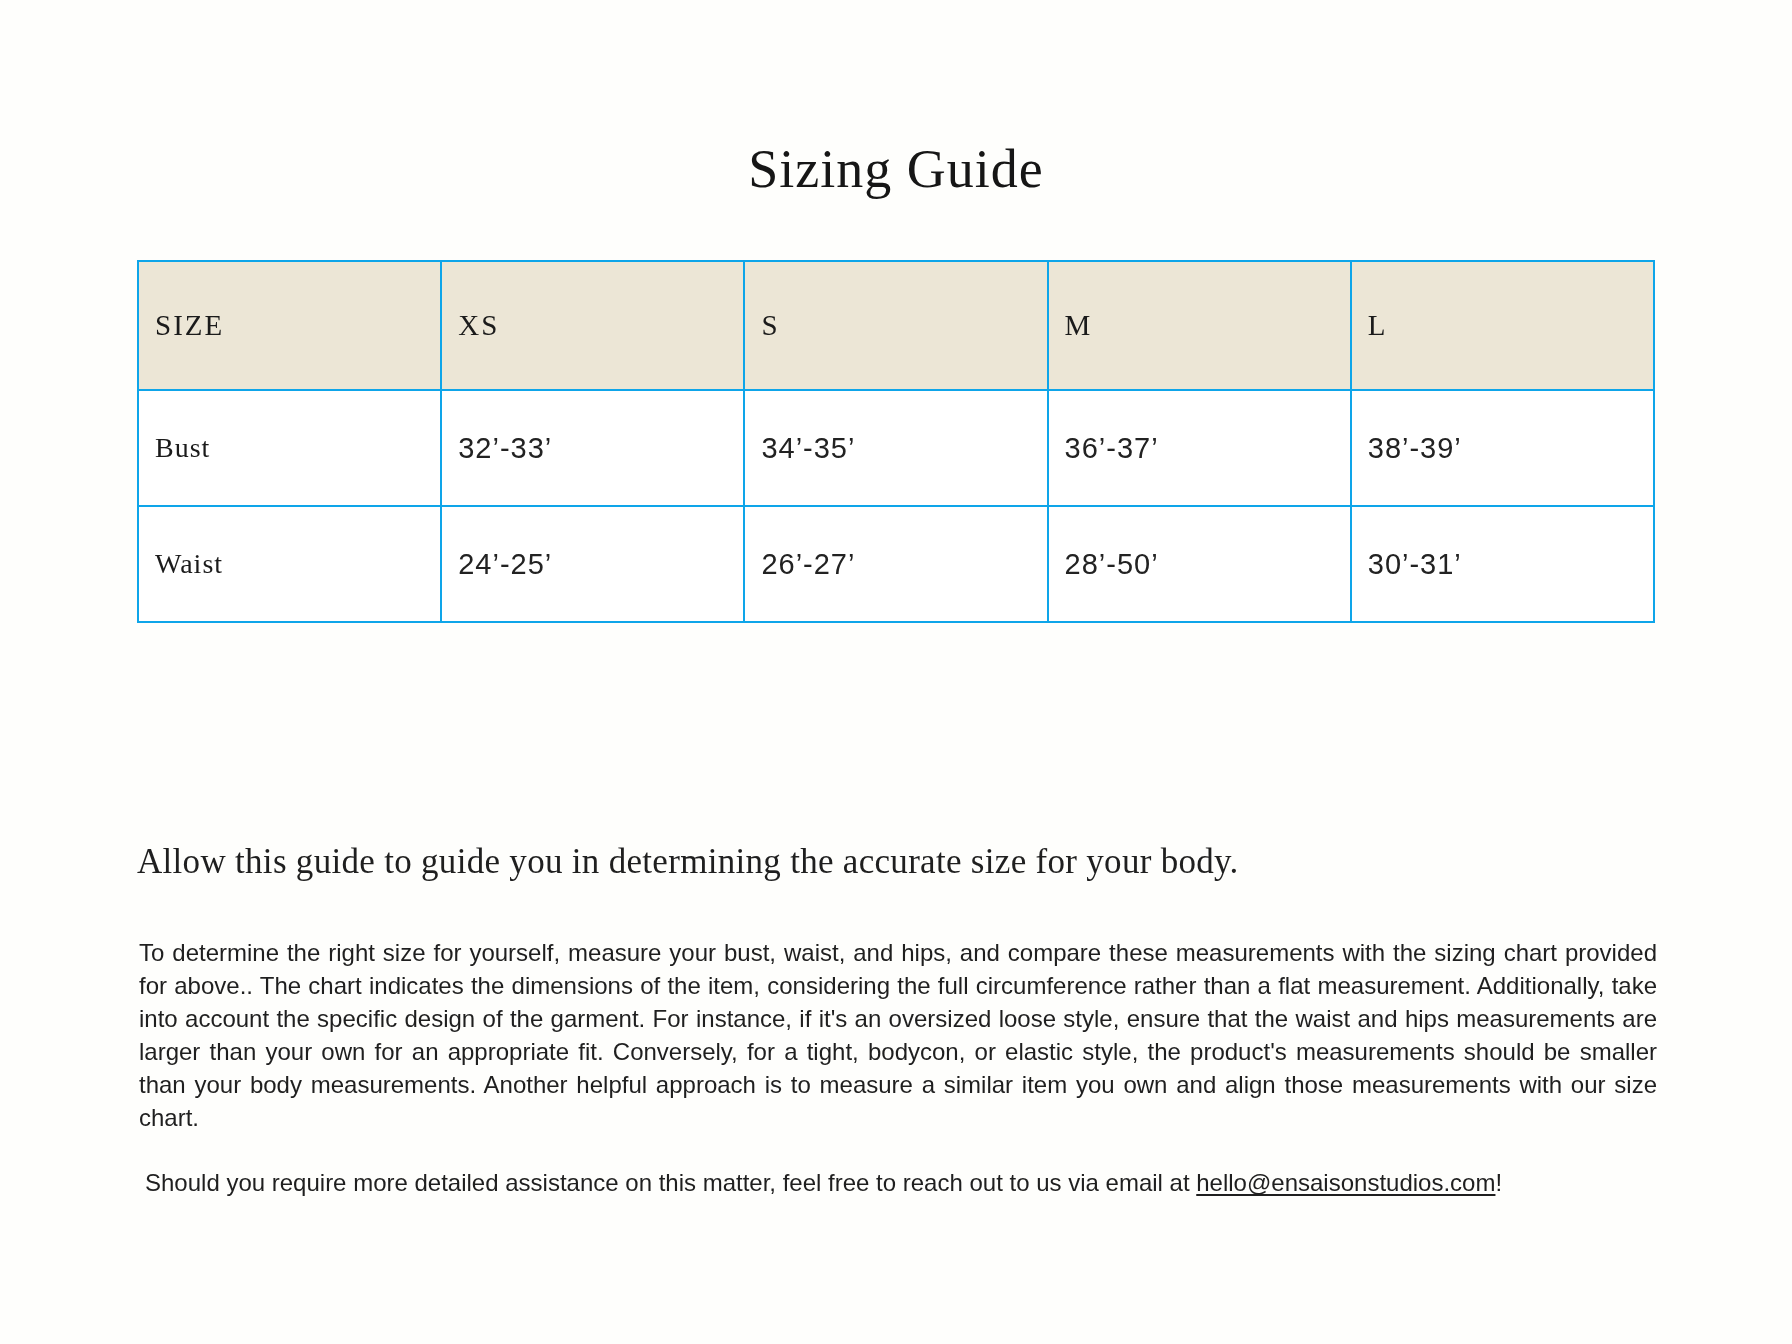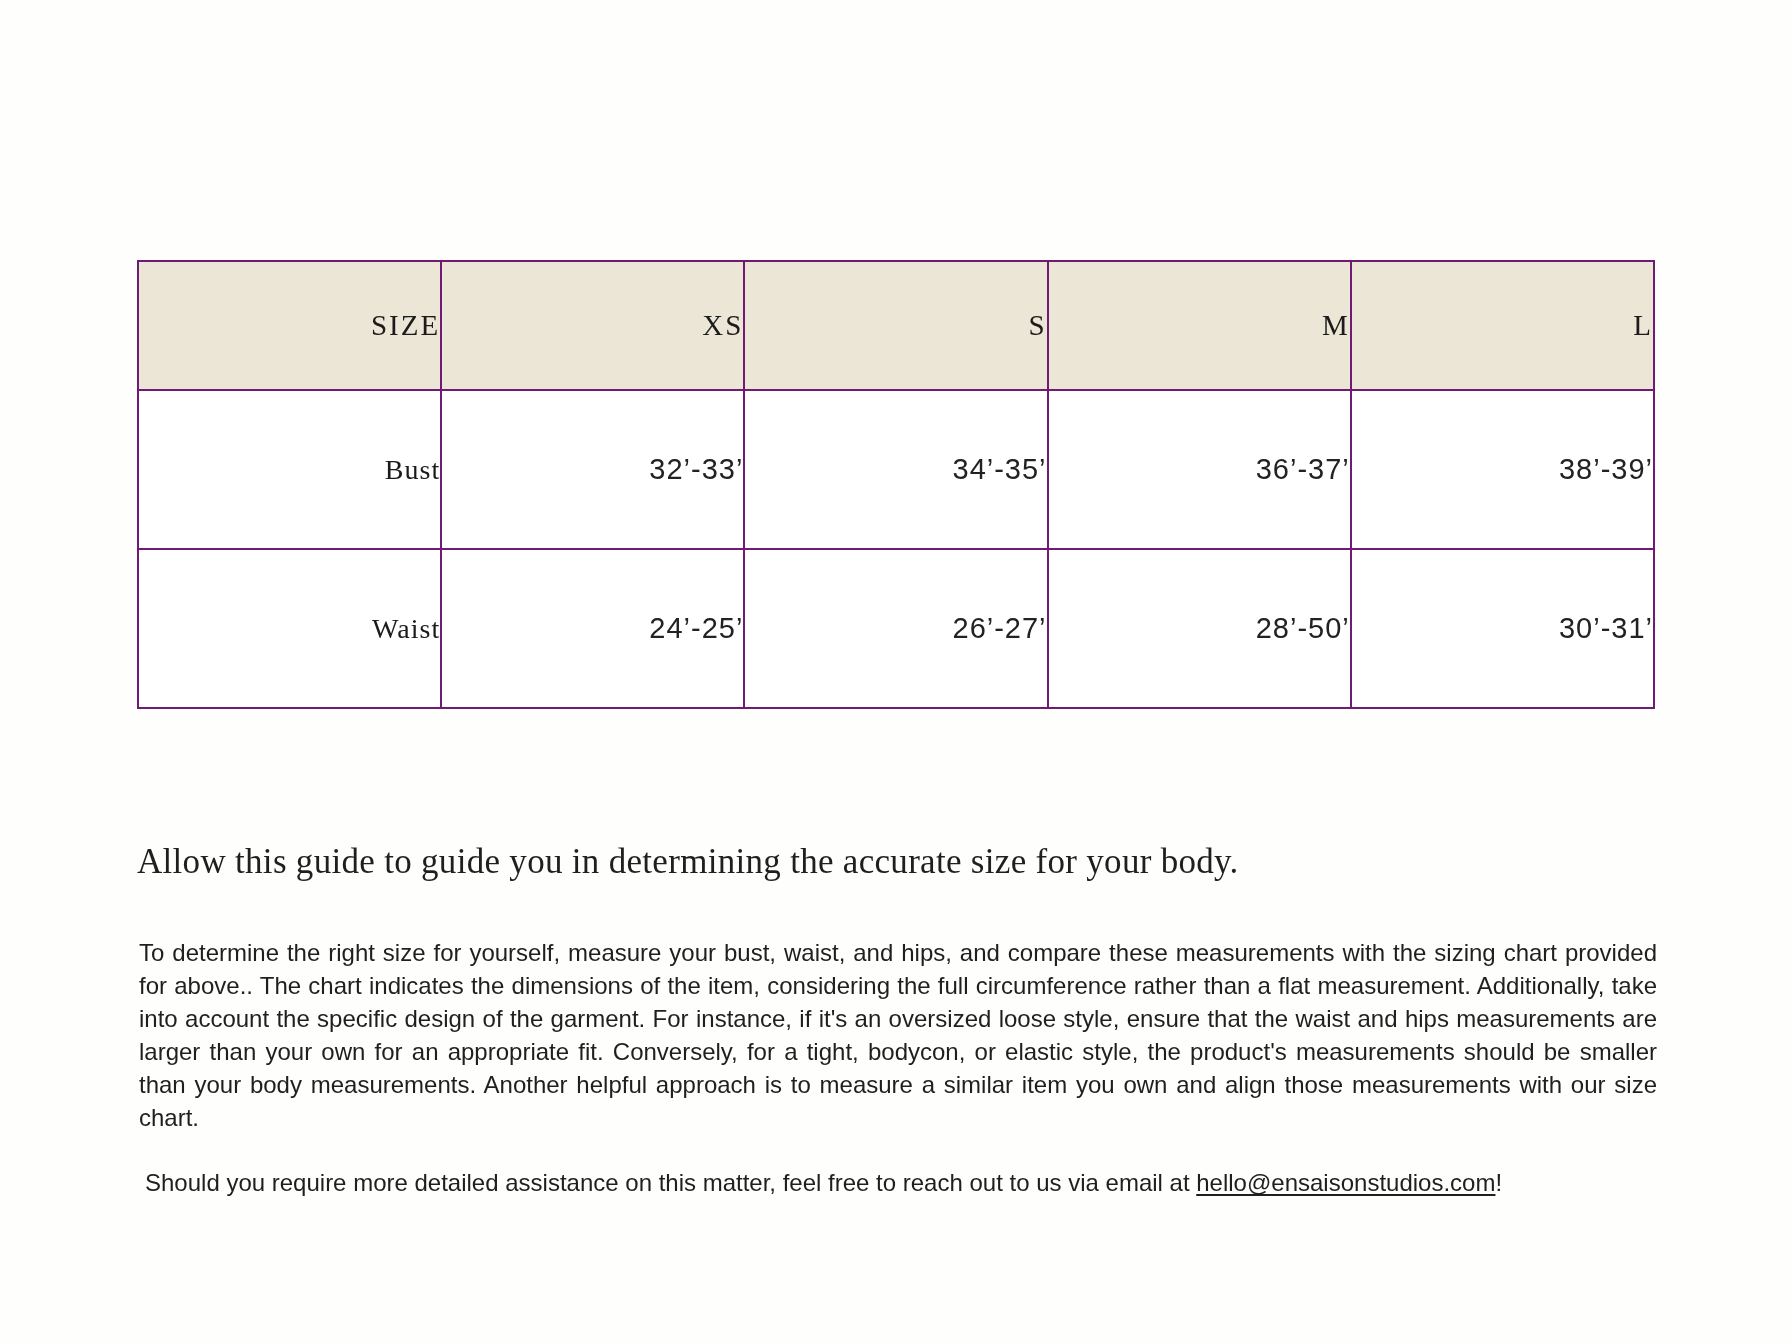--- a/index.html
+++ b/index.html
@@ -18,33 +18,33 @@
     font-family: "Liberation Serif", serif;
     font-weight: 400; font-size: 54px; letter-spacing: 1px;
     color: #161616;
   }
 
   .size-table {
     position: absolute; left: 137px; top: 260px; width: 1518px;
     border-collapse: collapse; table-layout: fixed;
   }
   .size-table th, .size-table td {
-    border: 2px solid #701a75;
-    text-align: right; vertical-align: middle;
-    padding: 0;
+    border: 2px solid #0ea5e9;
+    text-align: left; vertical-align: middle;
+    padding: 16px;
   }
   .size-table th {
     height: 129px;
     background: #ECE6D6;
     font-family: "Liberation Serif", serif;
     font-weight: 400; font-size: 29px; letter-spacing: 2px;
     color: #1b1b1b;
   }
   .size-table td {
-    height: 159px;
+    height: 116px;
     font-size: 29px; letter-spacing: 1px; color: #222;
     background: #ffffff;
   }
   .size-table td.row-label {
     font-family: "Liberation Serif", serif;
     font-size: 28px; letter-spacing: 1px; color: #1b1b1b;
   }
 
   .guide-heading {
     position: absolute; left: 137px; top: 842px; width: 1518px;
@@ -66,20 +66,21 @@
     font-size: 24px; line-height: 33px;
     color: #1f1f1f;
   }
   .email-link { color: inherit; text-decoration: underline; text-underline-offset: 3px; }
 </style>
 </head>
 <body>
 
 <div class="page">
 
+  <h1 class="title">Sizing Guide</h1>
 
   <table class="size-table">
     <thead>
       <tr id="header-row">
           <th>SIZE</th>
           <th>XS</th>
           <th>S</th>
           <th>M</th>
           <th>L</th>
         </tr>

